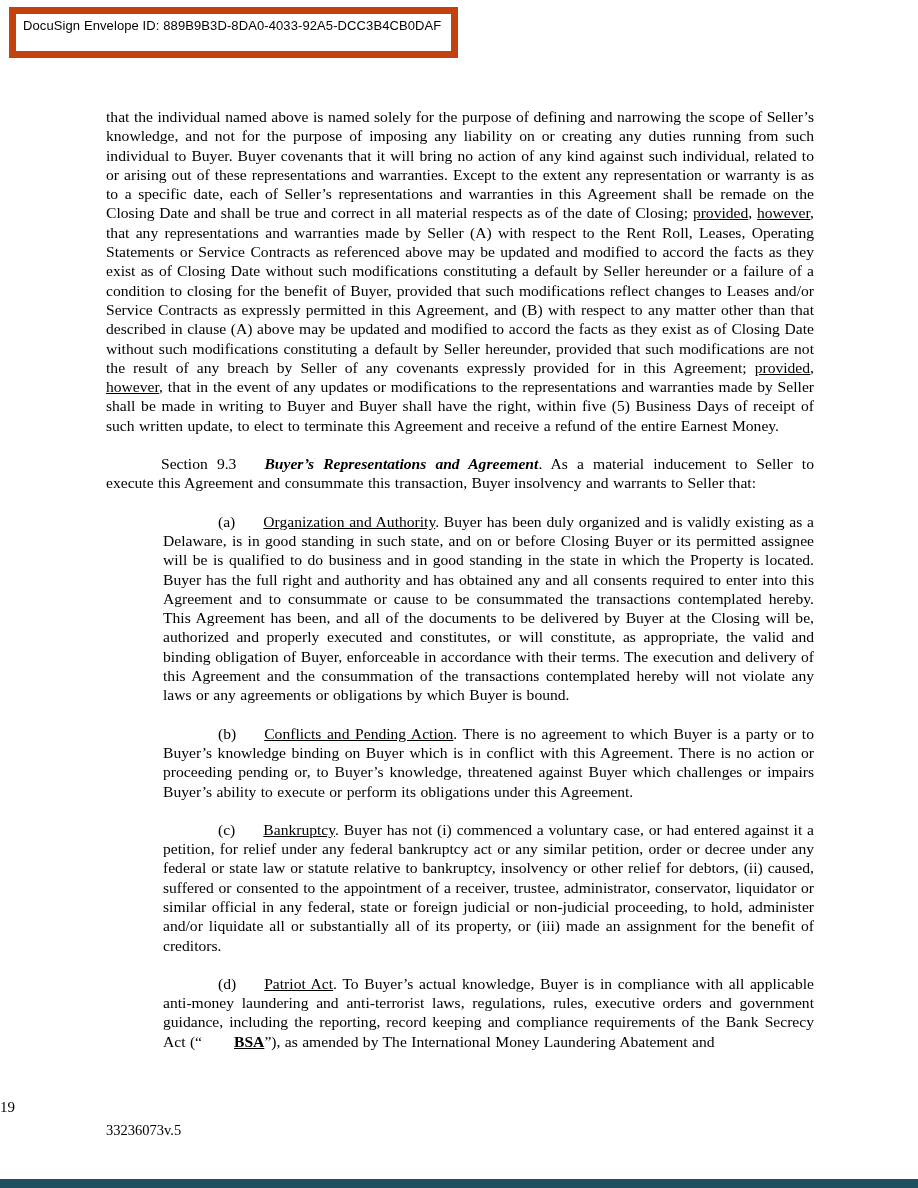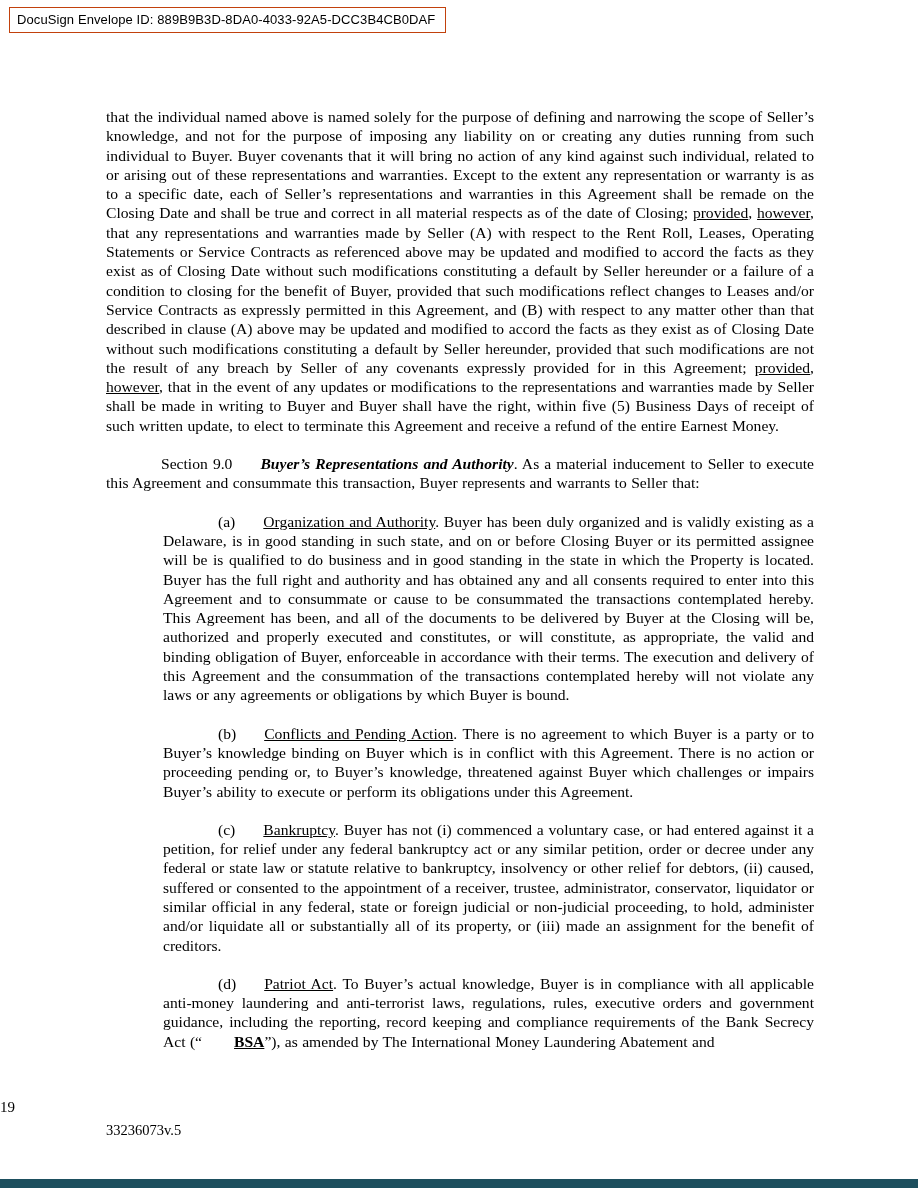--- a/index.html
+++ b/index.html
@@ -8,22 +8,22 @@
     width: 918px; height: 1188px;
     position: relative;
     background: #ffffff;
     font-family: "Liberation Serif", serif;
     color: #000;
     overflow: hidden;
   }
   .envelope-box {
     position: absolute;
     top: 7px; left: 9px;
-    border: 1px solid #c2410c;
-    padding: 4px 10px 5px 7px;
+    border: 7px solid #c2410c;
+    padding: 4px 10px 18px 7px;
     font-family: "Liberation Sans", sans-serif;
     font-size: 13px;
     letter-spacing: 0.1px;
     background: #fff;
   }
   .page-body {
     position: absolute;
     top: 107px;
     left: 106px;
     width: 708px;
@@ -66,21 +66,21 @@
 <body>
 
 <div class="envelope-box">
   <span>DocuSign Envelope ID: 889B9B3D-8DA0-4033-92A5-DCC3B4CB0DAF</span>
 </div>
 
 <div class="page-body">
 
   <p class="para"><span>that the individual named above is named solely for the purpose of defining and narrowing the scope of Seller’s knowledge, and not for the purpose of imposing any liability on or creating any duties running from such individual to Buyer.  Buyer covenants that it will bring no action of any kind against such individual, related to or arising out of these representations and warranties.  Except to the extent any representation or warranty is as to a specific date, each of Seller’s representations and warranties in this Agreement shall be remade on the Closing Date and shall be true and correct in all material respects as of the date of Closing; </span><span class="u">provided</span><span>, </span><span class="u">however</span><span>, that any representations and warranties made by Seller (A) with respect to the Rent Roll, Leases, Operating Statements or Service Contracts as referenced above may be updated and modified to accord the facts as they exist as of Closing Date without such modifications constituting a default by Seller hereunder or a failure of a condition to closing for the benefit of Buyer, provided that such modifications reflect changes to Leases and/or Service Contracts as expressly permitted in this Agreement, and (B) with respect to any matter other than that described in clause (A) above may be updated and modified to accord the facts as they exist as of Closing Date without such modifications constituting a default by Seller hereunder, provided that such modifications are not the result of any breach by Seller of any covenants expressly provided for in this Agreement; </span><span class="u">provided</span><span>, </span><span class="u">however</span><span>, that in the event of any updates or modifications to the representations and warranties made by Seller shall be made in writing to Buyer and Buyer shall have the right, within five (5) Business Days of receipt of such written update, to elect to terminate this Agreement and receive a refund of the entire Earnest Money.</span></p>
 
-  <p class="para indent"><span>Section 9.0</span><span class="tab"></span><span class="bi">Buyer’s Representations and Authority</span><span>.  As a material inducement to Seller to execute this Agreement and consummate this transaction, Buyer represents and warrants to Seller that:</span></p>
+  <p class="para indent"><span>Section 9.3</span><span class="tab"></span><span class="bi">Buyer’s Representations and Agreement</span><span>.  As a material inducement to Seller to execute this Agreement and consummate this transaction, Buyer insolvency and warrants to Seller that:</span></p>
 
   <p class="para sub"><span>(a)</span><span class="tab"></span><span class="u">Organization and Authority</span><span>.  Buyer has been duly organized and is validly existing as a Delaware, is in good standing in such state, and on or before Closing Buyer or its permitted assignee will be is qualified to do business and in good standing in the state in which the Property is located.  Buyer has the full right and authority and has obtained any and all consents required to enter into this Agreement and to consummate or cause to be consummated the transactions contemplated hereby.  This Agreement has been, and all of the documents to be delivered by Buyer at the Closing will be, authorized and properly executed and constitutes, or will constitute, as appropriate, the valid and binding obligation of Buyer, enforceable in accordance with their terms.  The execution and delivery of this Agreement and the consummation of the transactions contemplated hereby will not violate any laws or any agreements or obligations by which Buyer is bound.</span></p>
 
   <p class="para sub"><span>(b)</span><span class="tab"></span><span class="u">Conflicts and Pending Action</span><span>.  There is no agreement to which Buyer is a party or to Buyer’s knowledge binding on Buyer which is in conflict with this Agreement.  There is no action or proceeding pending or, to Buyer’s knowledge, threatened against Buyer which challenges or impairs Buyer’s ability to execute or perform its obligations under this Agreement.</span></p>
 
   <p class="para sub"><span>(c)</span><span class="tab"></span><span class="u">Bankruptcy</span><span>.  Buyer has not (i) commenced a voluntary case, or had entered against it a petition, for relief under any federal bankruptcy act or any similar petition, order or decree under any federal or state law or statute relative to bankruptcy, insolvency or other relief for debtors, (ii) caused, suffered or consented to the appointment of a receiver, trustee, administrator, conservator, liquidator or similar official in any federal, state or foreign judicial or non-judicial proceeding, to hold, administer and/or liquidate all or substantially all of its property, or (iii) made an assignment for the benefit of creditors.</span></p>
 
   <p class="para sub"><span>(d)</span><span class="tab"></span><span class="u">Patriot Act</span><span>.  To Buyer’s actual knowledge, Buyer is in compliance with all applicable anti-money laundering and anti-terrorist laws, regulations, rules, executive orders and government guidance, including the reporting, record keeping and compliance requirements of the Bank Secrecy Act (“</span><span class="bu">BSA</span><span>”), as amended by The International Money Laundering Abatement and</span></p>
 
 </div>

